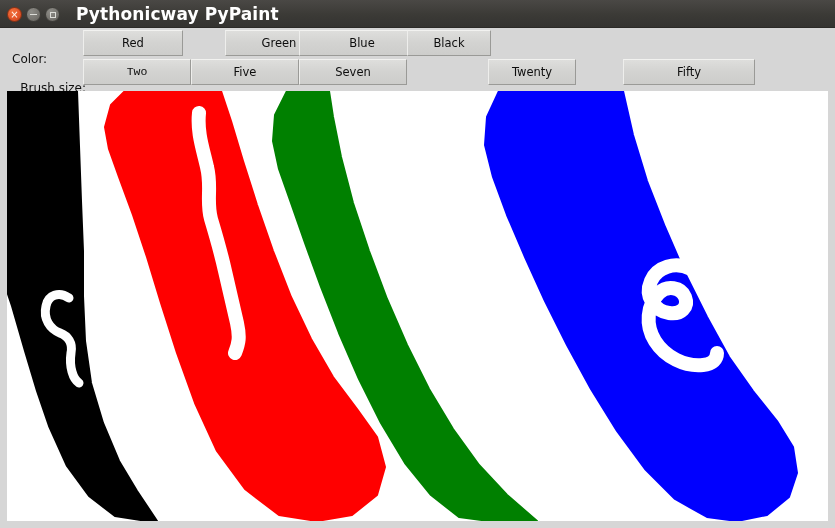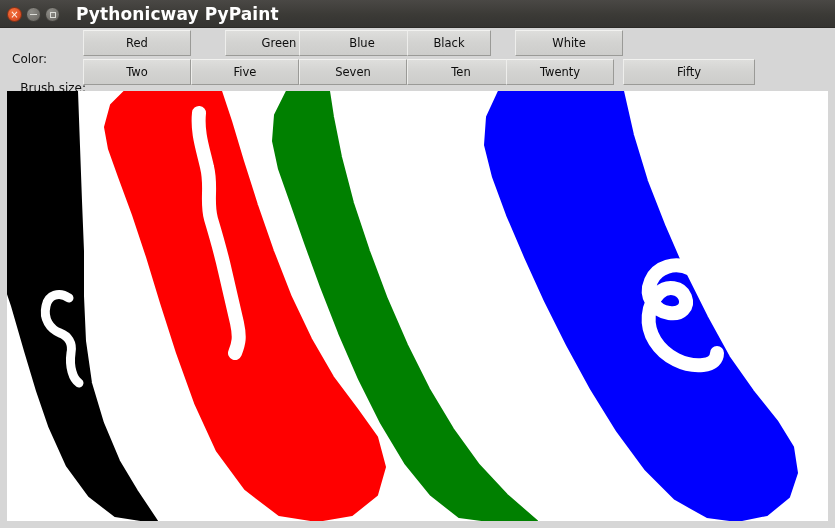--- a/index.html
+++ b/index.html
@@ -188,35 +188,33 @@
       <span class="sq"></span>
     </div>
     <div id="title-text">Pythonicway PyPaint</div>
   </div>
 
   <div id="toolbar">
 
     <div class="tb-row" id="row-color">
       <div class="tb-label" id="lbl-color">Color:</div>
 
-      <div class="tb-btn" style="left:83px;  width:108px;">Red</div>
+      <div class="tb-btn" style="left:83px;  width:100px;">Red</div>
       <div class="tb-btn" style="left:191px; width:108px;margin-left:34px;">Green</div>
       <div class="tb-btn" style="left:299px; width:126px;">Blue</div>
       <div class="tb-btn" style="left:407px; width:84px;">Black</div>
-      <div class="tb-btn" style="left:515px; width:108px;">White</div>
     </div>
 
     <div class="tb-row" id="row-brush">
       <div class="tb-label" id="lbl-brush">Brush size:</div>
 
-      <div class="tb-btn" style="left:83px;  width:108px;">Two</div>
+      <div class="tb-btn" style="left:83px;  width:108px;font-family:Liberation Mono, monospace;">Two</div>
       <div class="tb-btn" style="left:191px; width:108px;text-align:center;">Five</div>
       <div class="tb-btn" style="left:299px; width:108px;">Seven</div>
-      <div class="tb-btn" style="left:407px; width:108px;">Ten</div>
-      <div class="tb-btn" style="left:506px; width:108px;">Twenty</div>
+      <div class="tb-btn" style="left:488px; width:88px;">Twenty</div>
       <div class="tb-btn" style="left:623px; width:132px;">Fifty</div>
     </div>
   </div>
 
   <div id="canvas-wrap">
     <svg id="canvas-svg" width="821" height="430" viewBox="0 0 821 430" xmlns="http://www.w3.org/2000/svg">
       <rect id="canvas-bg" x="0" y="0" width="821" height="430" fill="#ffffff"></rect>
       <g id="strokes-layer">
           <path d="M 70 0 L 0 0 L 0 200 L 5 215 L 18 260 L 30 300 L 42 335 L 60 375 L 82 405 L 108 425 L 140 430 L 150 430 L 130 400 L 112 370 L 96 332 L 84 292 L 78 250 L 76 205 L 76 160 L 74 110 L 72 55 Z" fill="#000000" stroke="#000000" stroke-width="2" stroke-linejoin="round"></path>
           <path d="M 62 207 C 52 200 41 204 39 215 C 36 228 43 238 53 242 C 61 245 66 252 64 262 C 62 276 66 288 72 292" fill="none" stroke="#ffffff" stroke-width="9" stroke-linecap="round" stroke-linejoin="round"></path>

